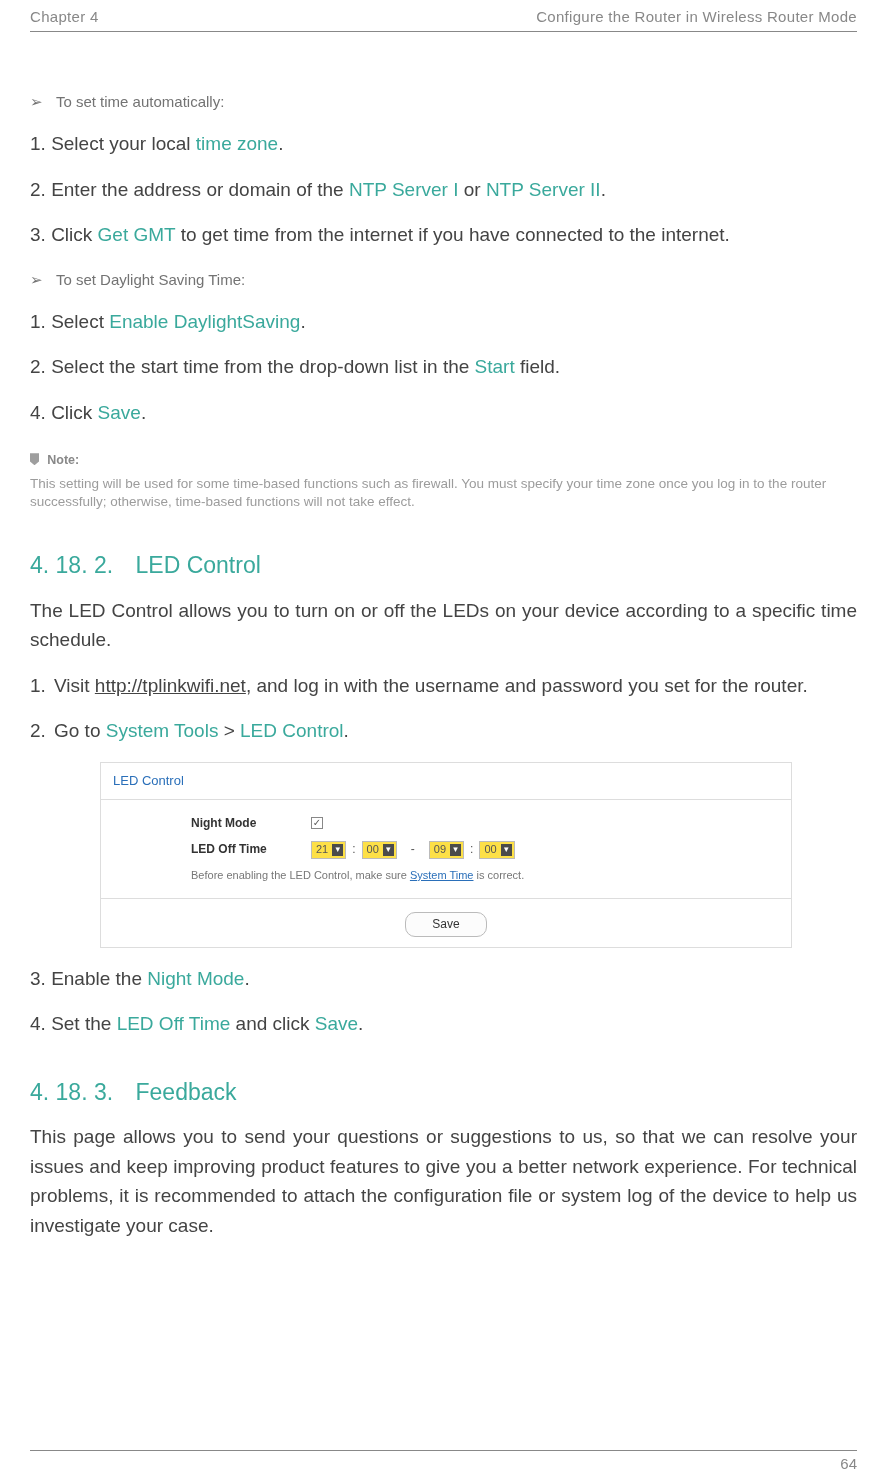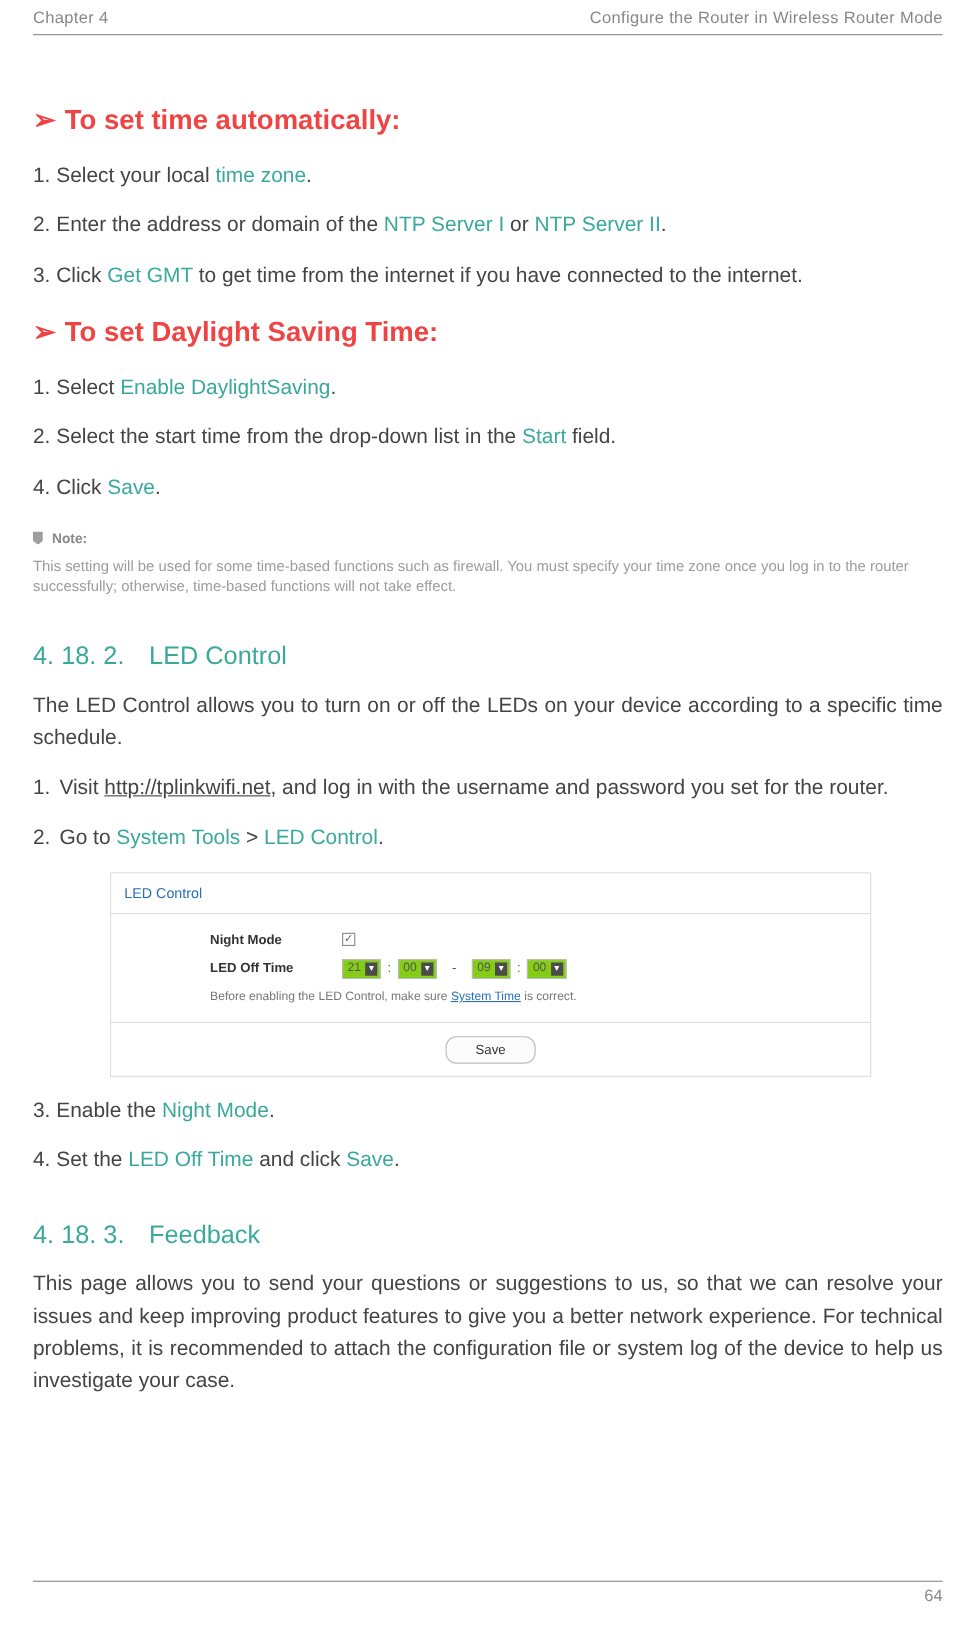--- a/index.html
+++ b/index.html
@@ -26,23 +26,23 @@
     font-size: 15px;
     letter-spacing: 0.3px;
   }
   .content {
     padding-top: 40px;
     font-size: 19px;
     line-height: 1.55;
     color: #444;
   }
   .subhead {
-    font-size: 25px;
-    font-weight: 700;
-    color: #ef4444;
+    font-size: 15px;
+    font-weight: 400;
+    color: #737373;
     margin: 18px 0 10px 0;
   }
   .subhead .arrow {
     display: inline-block;
     width: 22px;
   }
   ol.num {
     list-style: none;
     padding: 0;
     margin: 0 0 6px 0;
@@ -107,21 +107,21 @@
     padding: 14px 14px 14px 90px;
     border-bottom: 1px solid #ddd;
     font-size: 12px;
     color: #555;
   }
   .row { display: flex; align-items: center; margin-bottom: 8px; }
   .row .lbl { width: 120px; font-weight: 700; color: #333; font-size: 12px; }
   .sel {
     height: 18px;
     font-size: 11px;
-    background: #84cc16;
+    background: #fde047;
     border: 1px solid #bbb;
     display: inline-flex;
     align-items: center;
     padding: 0 2px 0 4px;
   }
   .sel .caret {
     background: #4b4b4b;
     color: #fff;
     width: 11px; height: 12px;
     font-size: 9px;
@@ -151,21 +151,21 @@
     display: inline-flex;
     align-items: center;
     justify-content: center;
     font-size: 10px;
     color: #5a5a5a;
   }
 
   .bottom-rule {
     position: absolute;
     left: 30px; right: 30px;
-    bottom: 18px;
+    bottom: 5px;
     border-top: 1px solid #888;
     text-align: right;
     color: #888;
     font-size: 15px;
     padding-top: 4px;
   }
 </style>
 </head>
 <body>
 

